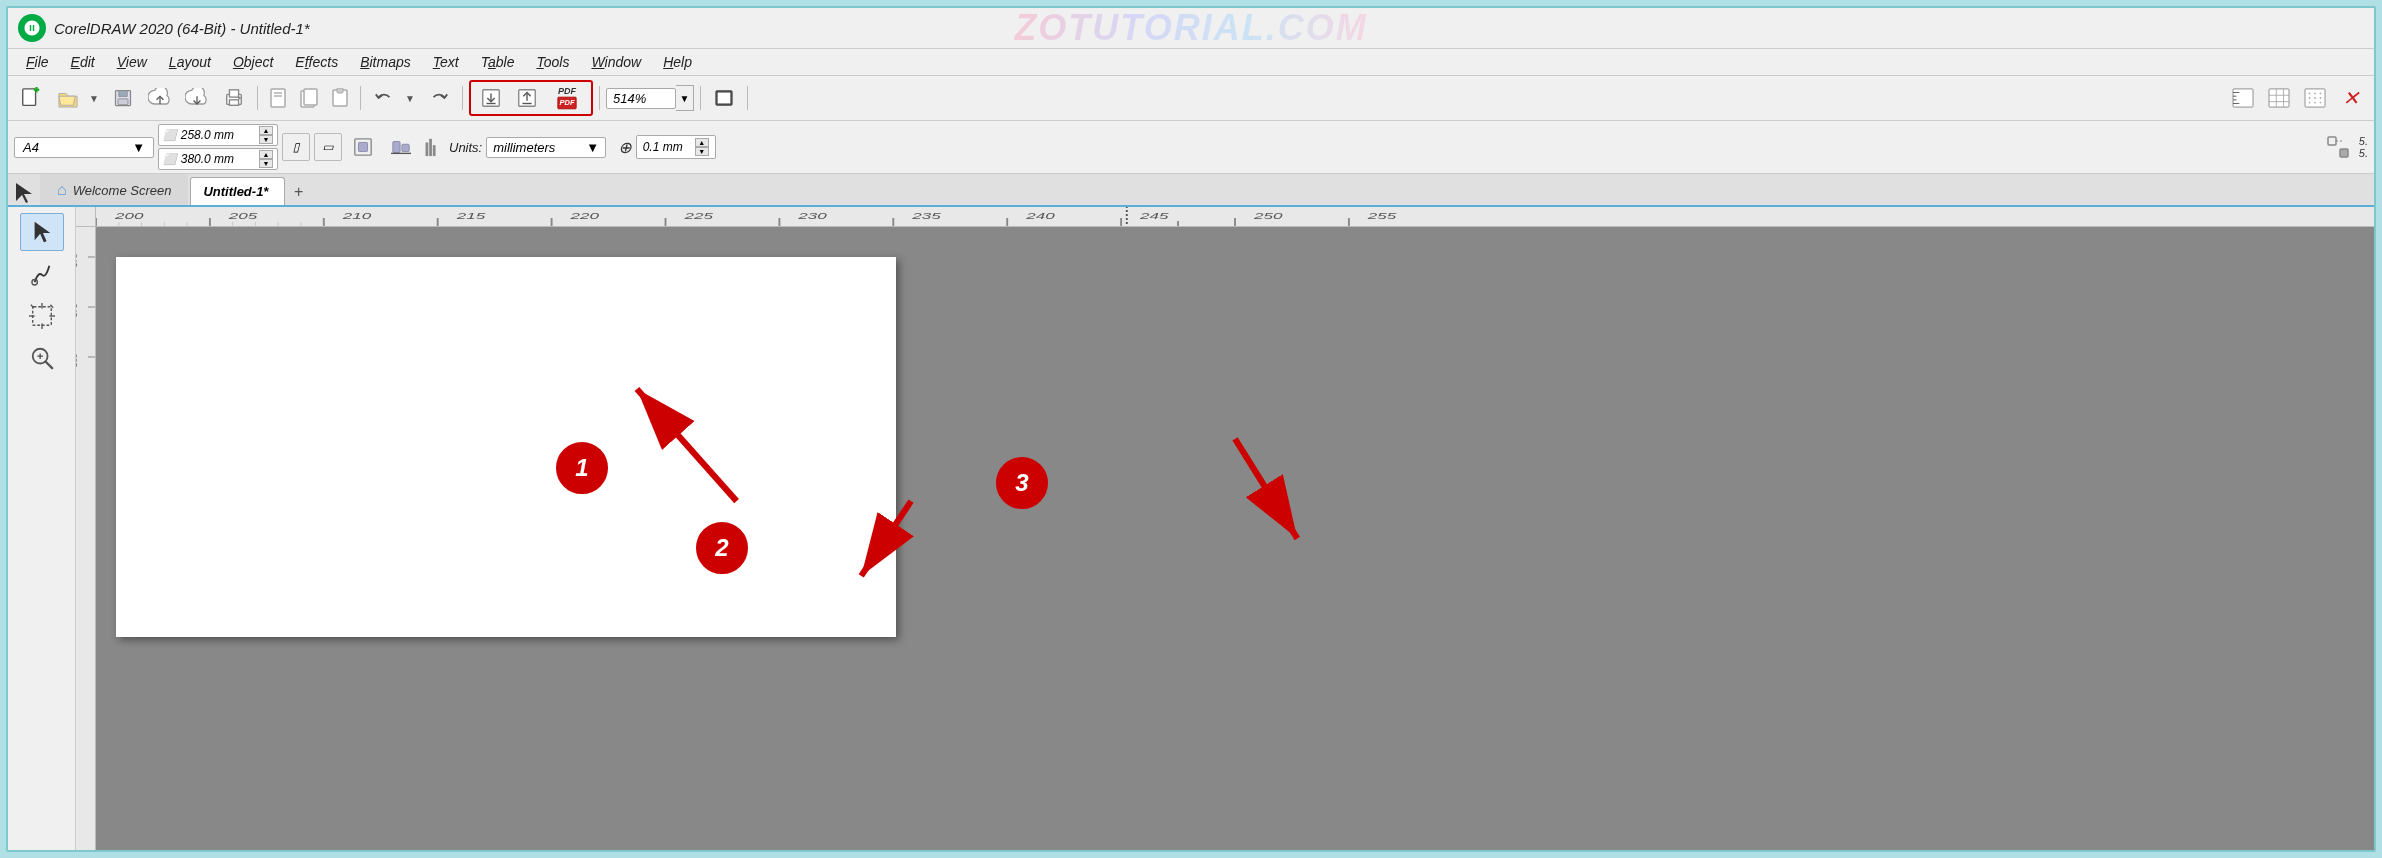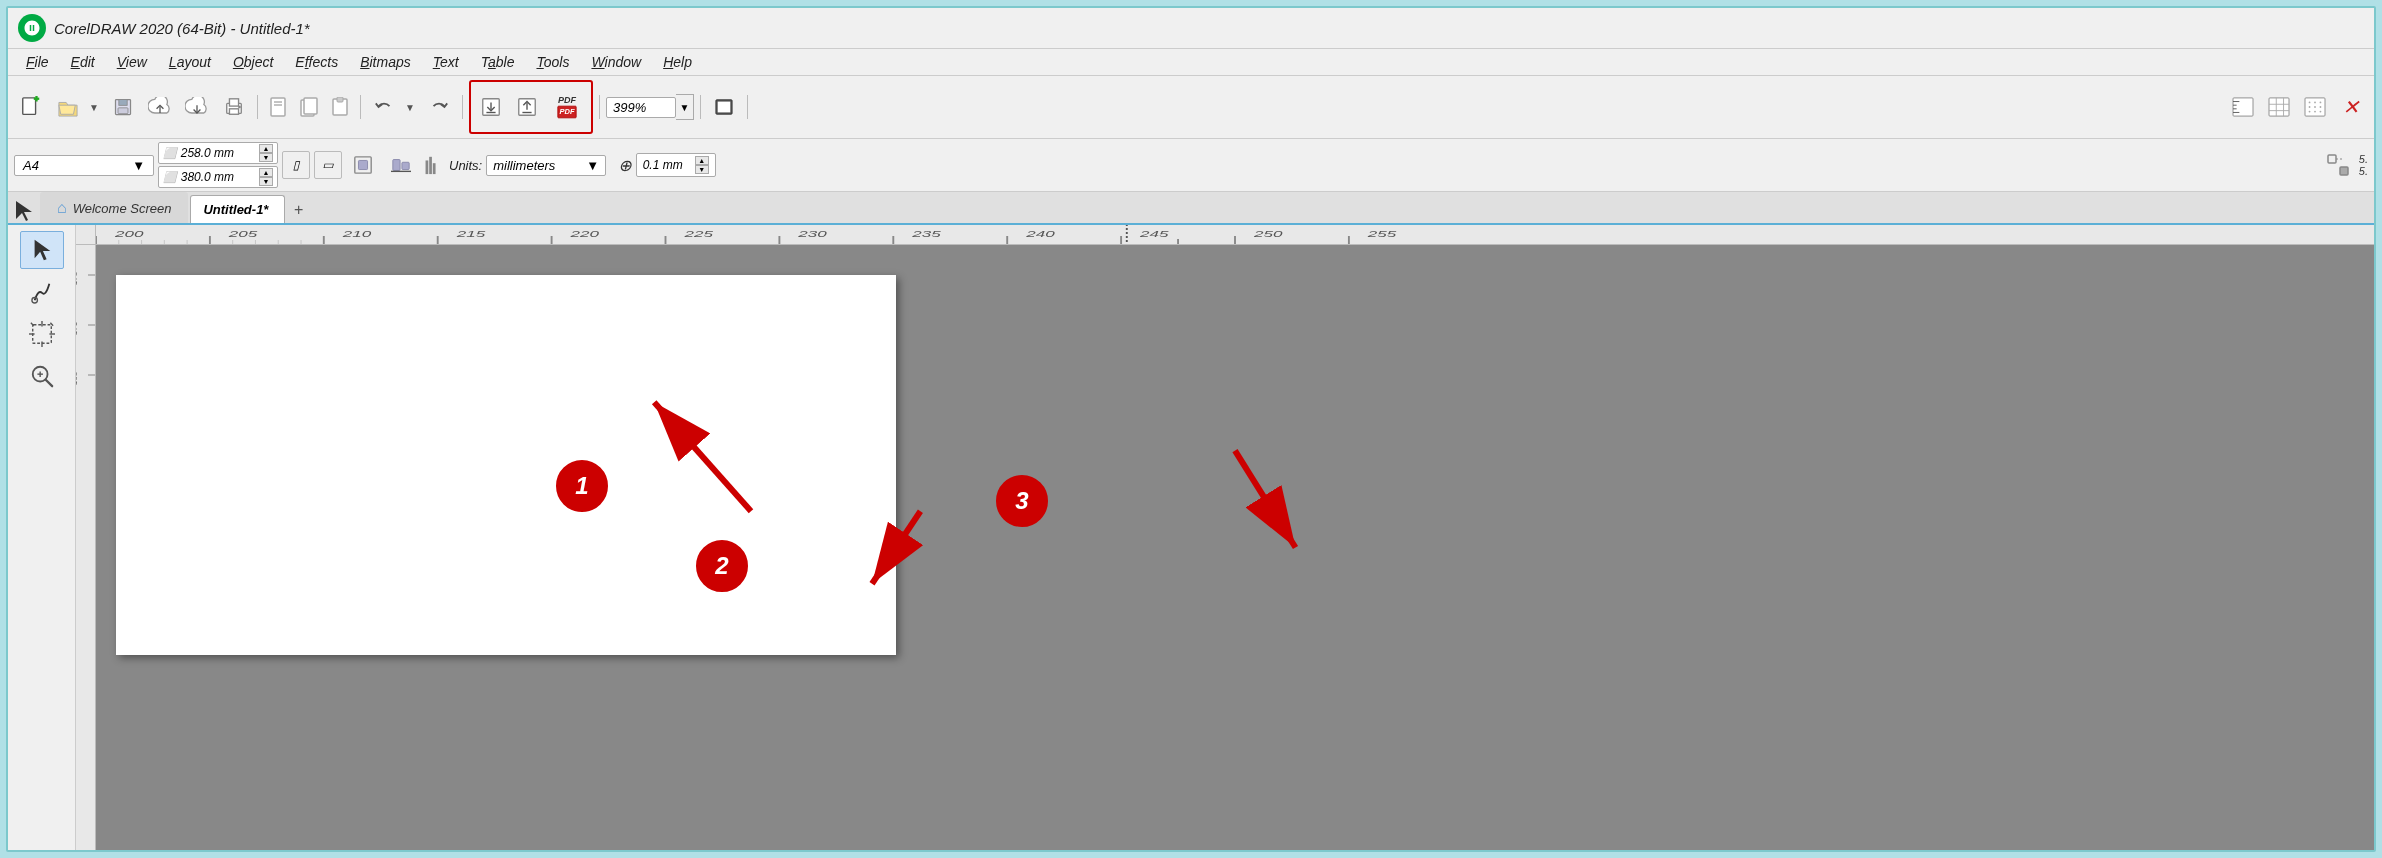--- a/index.html
+++ b/index.html
@@ -122,21 +122,21 @@
       cursor: pointer;
       font-size: 10px;
       color: #555;
     }
     
     .pdf-group {
       border: 2px solid #cc0000;
       border-radius: 3px;
       display: flex;
       align-items: flex-end;
-      padding: 10px 3px;
+      padding: 1px 3px;
       gap: 2px;
       background: #f0f0f0;
     }
     .zoom-box {
       display: flex;
       align-items: center;
       background: white;
       border: 1px solid #aaa;
       border-radius: 2px;
       padding: 2px 6px;
@@ -423,20 +423,21 @@
 
 <div class="main-window">
 
   <div class="title-bar">
     <div class="title-bar-logo">
       <svg viewBox="0 0 24 24" fill="white">
         <path d="M12 2C6.48 2 2 6.48 2 12s4.48 10 10 10 10-4.48 10-10S17.52 2 12 2zm-1 14H9V8h2v8zm4 0h-2V8h2v8z"></path>
       </svg>
     </div>
     <span class="title-text">CorelDRAW 2020 (64-Bit) - Untitled-1*</span>
+    <div class="watermark">ZOTUTORIAL.COM</div>
   </div>
 
   <div class="menu-bar">
     <div class="menu-item"><u>F</u>ile</div>
     <div class="menu-item"><u>E</u>dit</div>
     <div class="menu-item"><u>V</u>iew</div>
     <div class="menu-item"><u>L</u>ayout</div>
     <div class="menu-item"><u>O</u>bject</div>
     <div class="menu-item">E<u>f</u>fects</div>
     <div class="menu-item"><u>B</u>itmaps</div>
@@ -569,21 +570,21 @@
           <rect x="1" y="1" width="22" height="14" rx="1" fill="#cc2222" stroke="#aa0000" stroke-width="1"></rect>
           <text x="3" y="11" font-size="9" fill="white" font-weight="700">PDF</text>
         </svg>
       </div>
     </div>
 
     <div class="tb-separator"></div>
 
     <div style="display:flex;align-items:center;">
       <div class="zoom-box">
-        <span>399%</span>
+        <span>514%</span>
       </div>
       <div class="zoom-dropdown">▼</div>
     </div>
 
     <div class="tb-separator"></div>
 
     <div class="tb-btn">
       <svg width="20" height="18" viewBox="0 0 22 20">
         <rect x="2" y="2" width="18" height="16" rx="1" fill="#555" stroke="#333" stroke-width="1"></rect>
         <rect x="4" y="4" width="14" height="12" fill="white"></rect>

